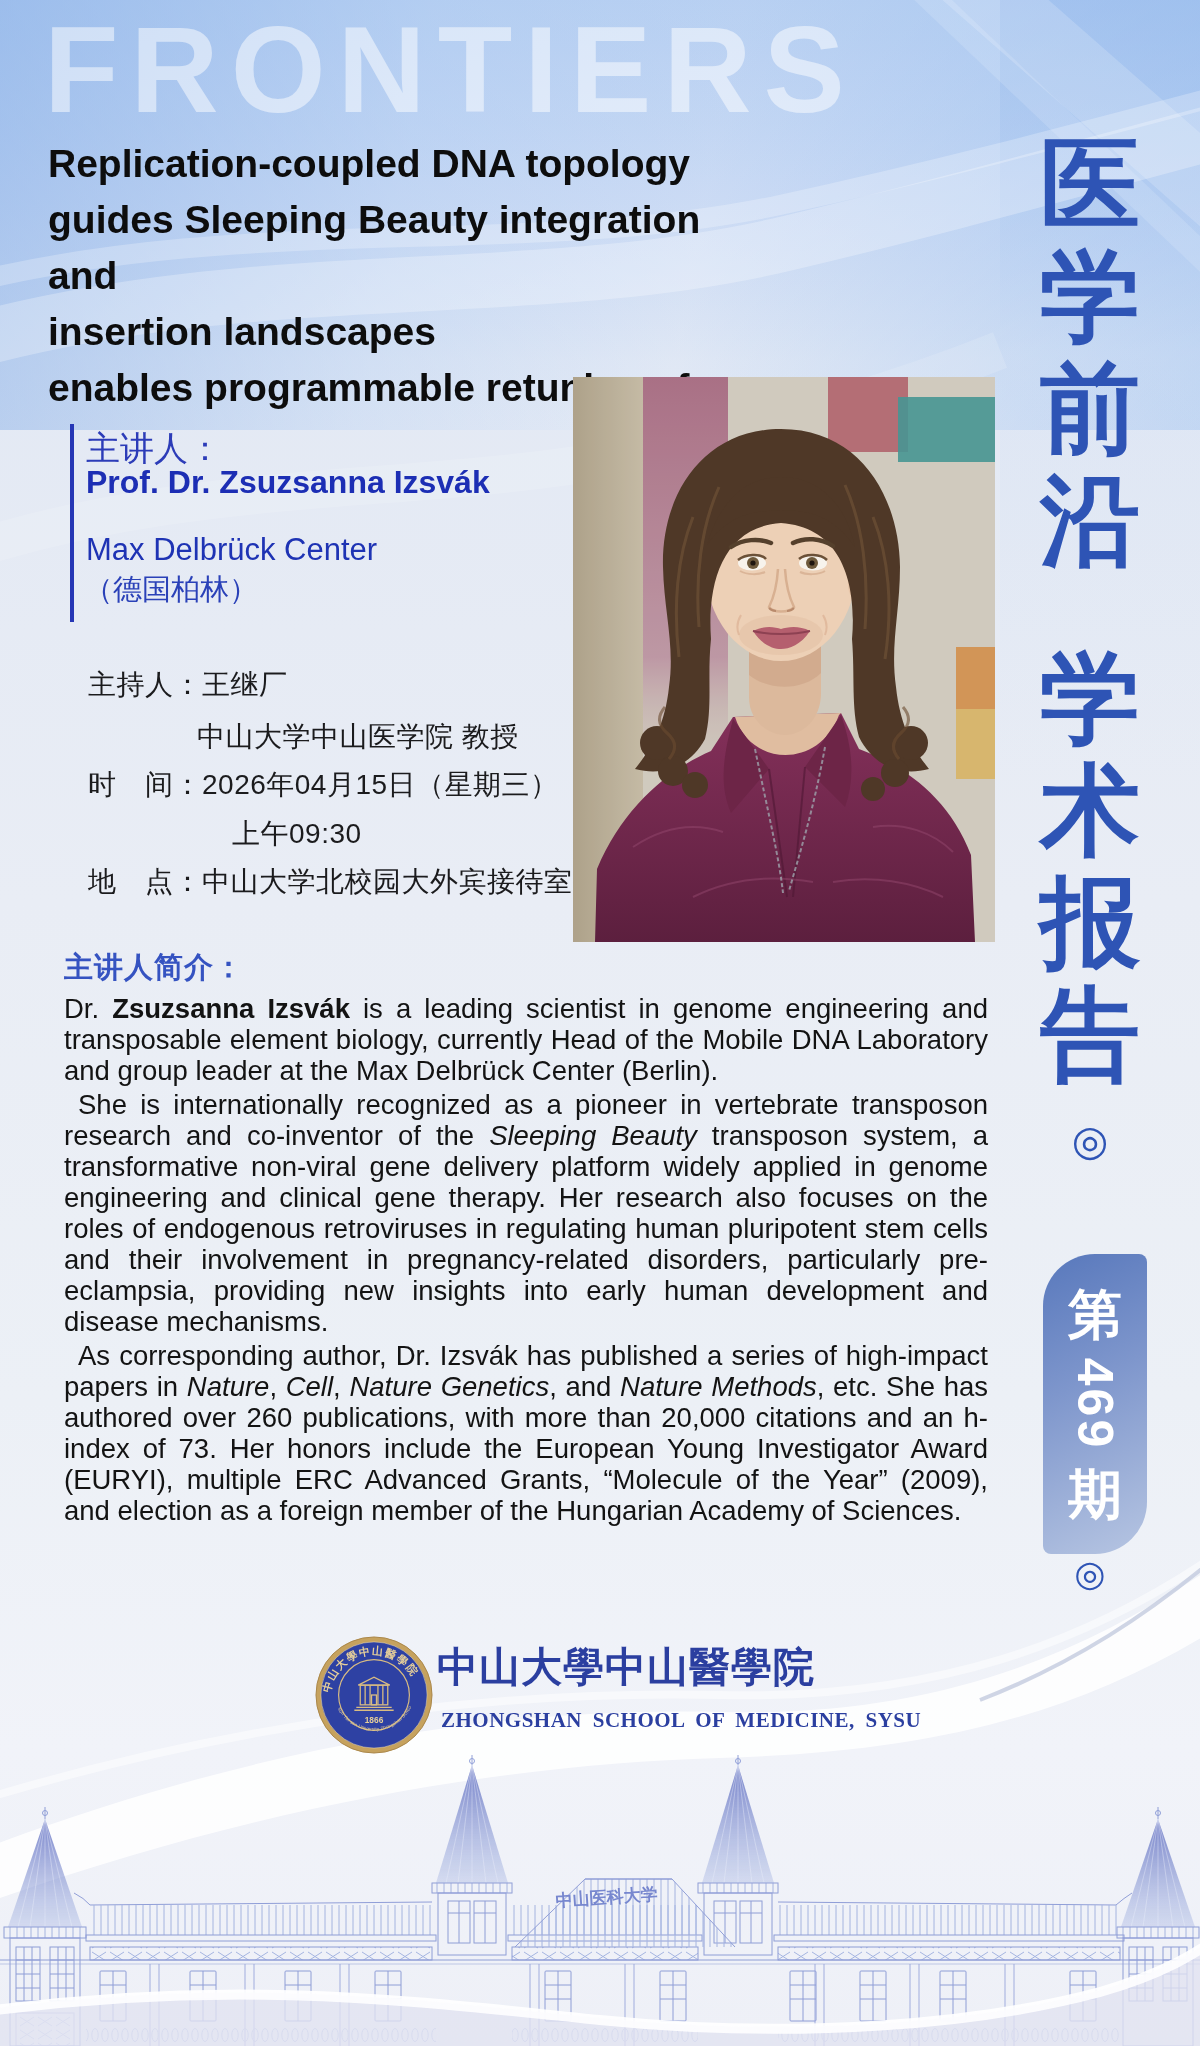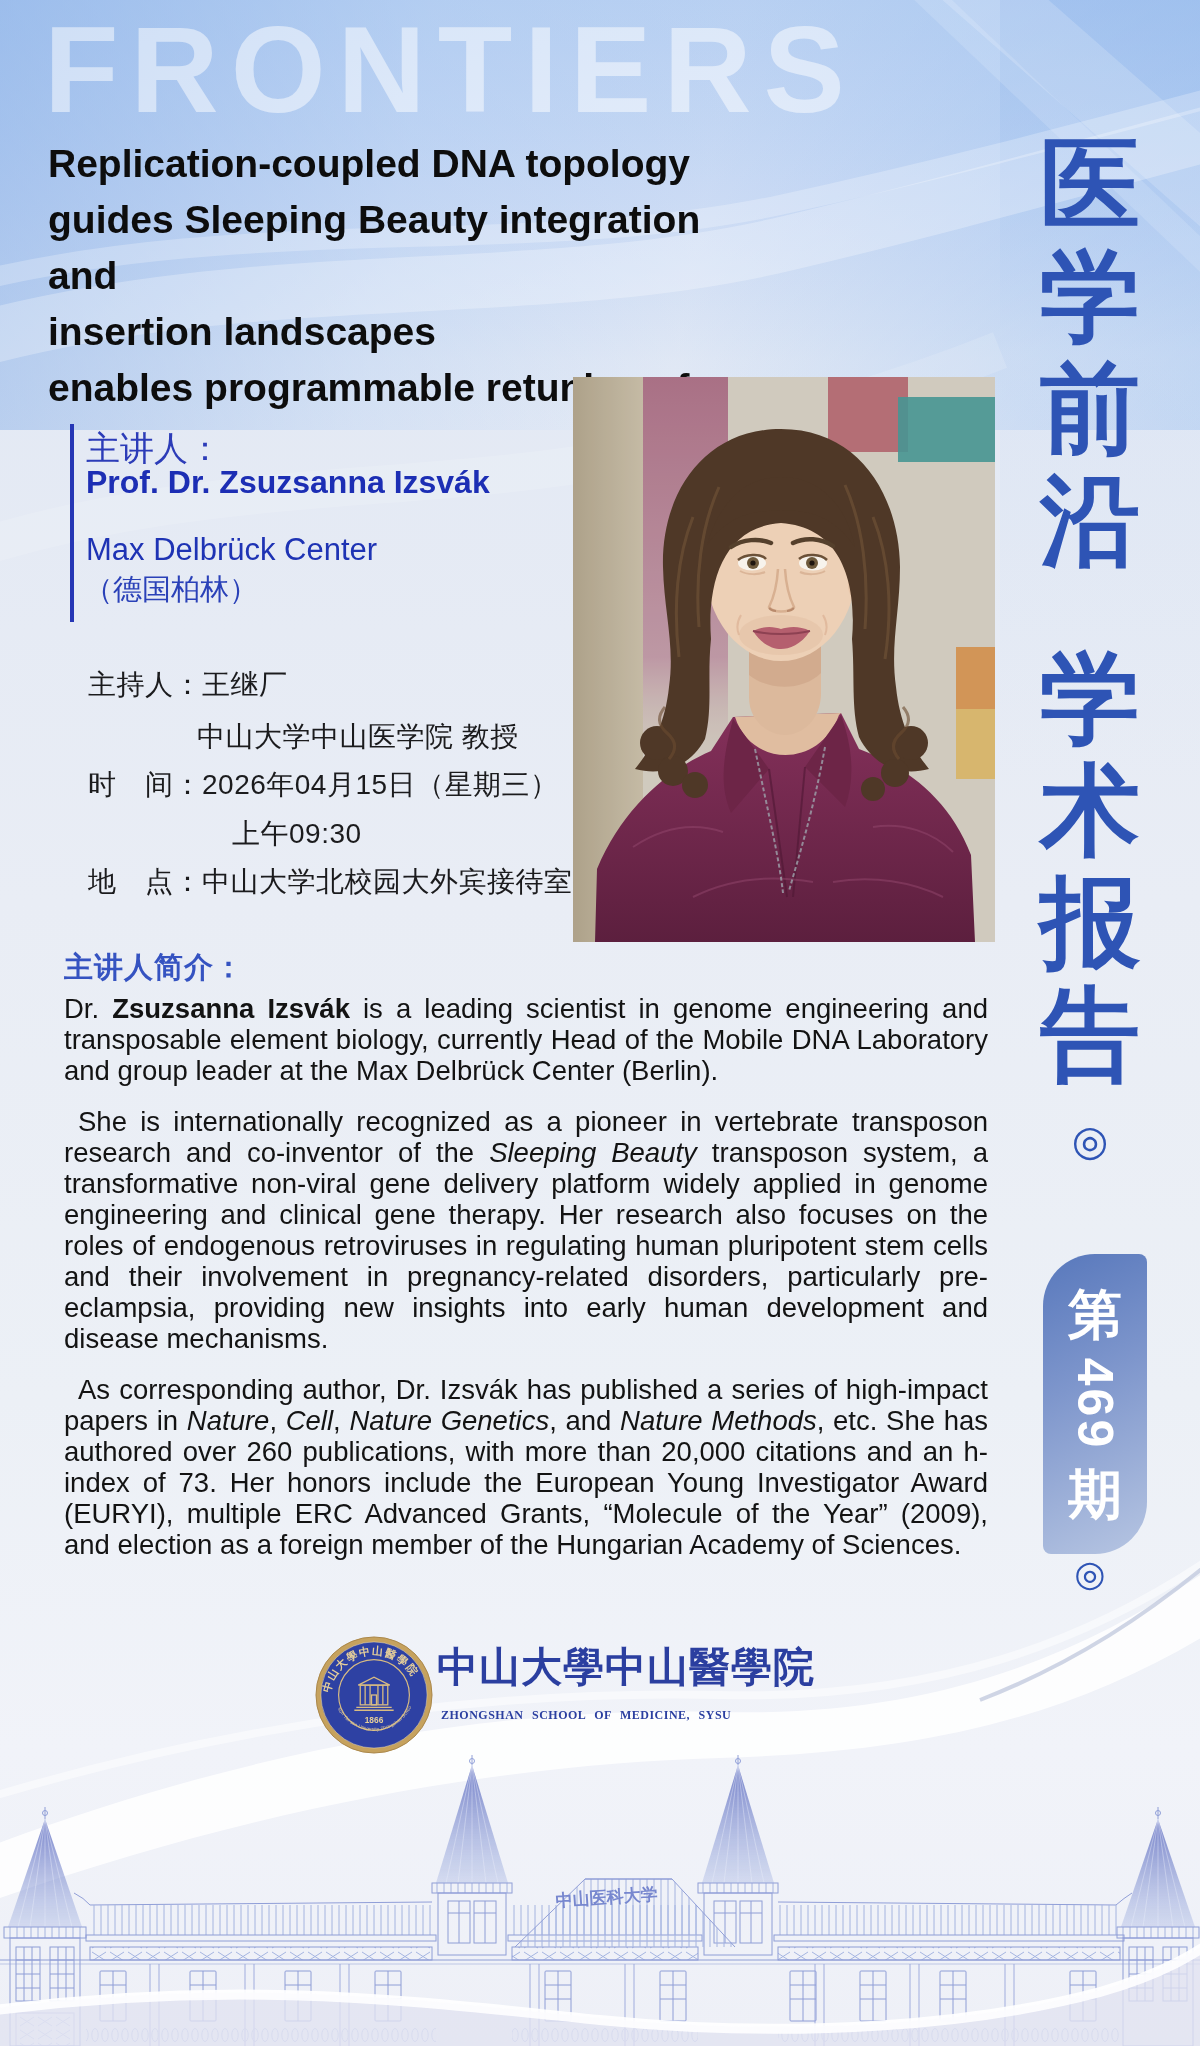--- a/index.html
+++ b/index.html
@@ -43,21 +43,21 @@
   #d-time2{left:197px;top:815px;margin-left:35px;}
   #d-venue{left:88px;top:863px;}
 
   
   #photo{left:573px;top:377px;width:422px;height:565px;overflow:hidden;}
 
   
   #bio-heading{left:64px;top:948px;font-size:29px;font-weight:600;color:#3553c1;letter-spacing:1px;}
   #bio{left:64px;top:993px;width:924px;font-size:27.5px;line-height:31px;color:#131313;text-align:justify;}
   #bio p{margin:0;}
-  #bio p + p{margin-top:20px;text-indent:14px;}
+  #bio p + p{margin-top:3px;text-indent:14px;}
   #bio b{font-weight:bold;}
   #bio i{font-style:italic;}
 
   
   .vchar{left:1036px;width:108px;text-align:center;font-size:100px;line-height:100px;
     font-weight:bold;color:#2e54b5;}
   .marker{left:1036px;width:108px;text-align:center;color:#2e54b5;}
   #marker-top{top:1120px;font-size:42px;line-height:42px;}
   #marker-bottom{top:1556px;font-size:36px;line-height:36px;}
   #issue-badge{left:1043px;top:1254px;width:104px;height:300px;
@@ -66,21 +66,21 @@
     display:flex;flex-direction:column;align-items:center;justify-content:center;gap:10px;
     color:#ffffff;font-weight:bold;}
   #issue-badge .cjk{font-size:54px;line-height:56px;}
   #issue-badge .num-wrap{height:104px;display:flex;align-items:center;justify-content:center;}
   #issue-badge .num-wrap span{display:block;transform:rotate(90deg);font-size:50px;letter-spacing:3px;}
 
   
   #seal{left:315px;top:1636px;width:118px;height:118px;}
   #logo-name{left:437px;top:1640px;font-size:41px;font-weight:bold;color:#2b3fa0;
     font-family:"Liberation Serif","DejaVu Serif",serif;letter-spacing:1px;white-space:nowrap;}
-  #logo-caption{left:441px;top:1708px;font-size:12px;font-weight:bold;color:#2b3fa0;
+  #logo-caption{left:441px;top:1708px;font-size:21px;font-weight:bold;color:#2b3fa0;
     font-family:"Liberation Serif","DejaVu Serif",serif;letter-spacing:.5px;word-spacing:5px;white-space:nowrap;}
 
   
   #building{left:0;top:1755px;width:1200px;height:291px;opacity:.8;}
 </style>
 </head>
 <body>
 
 <div id="poster">
 

